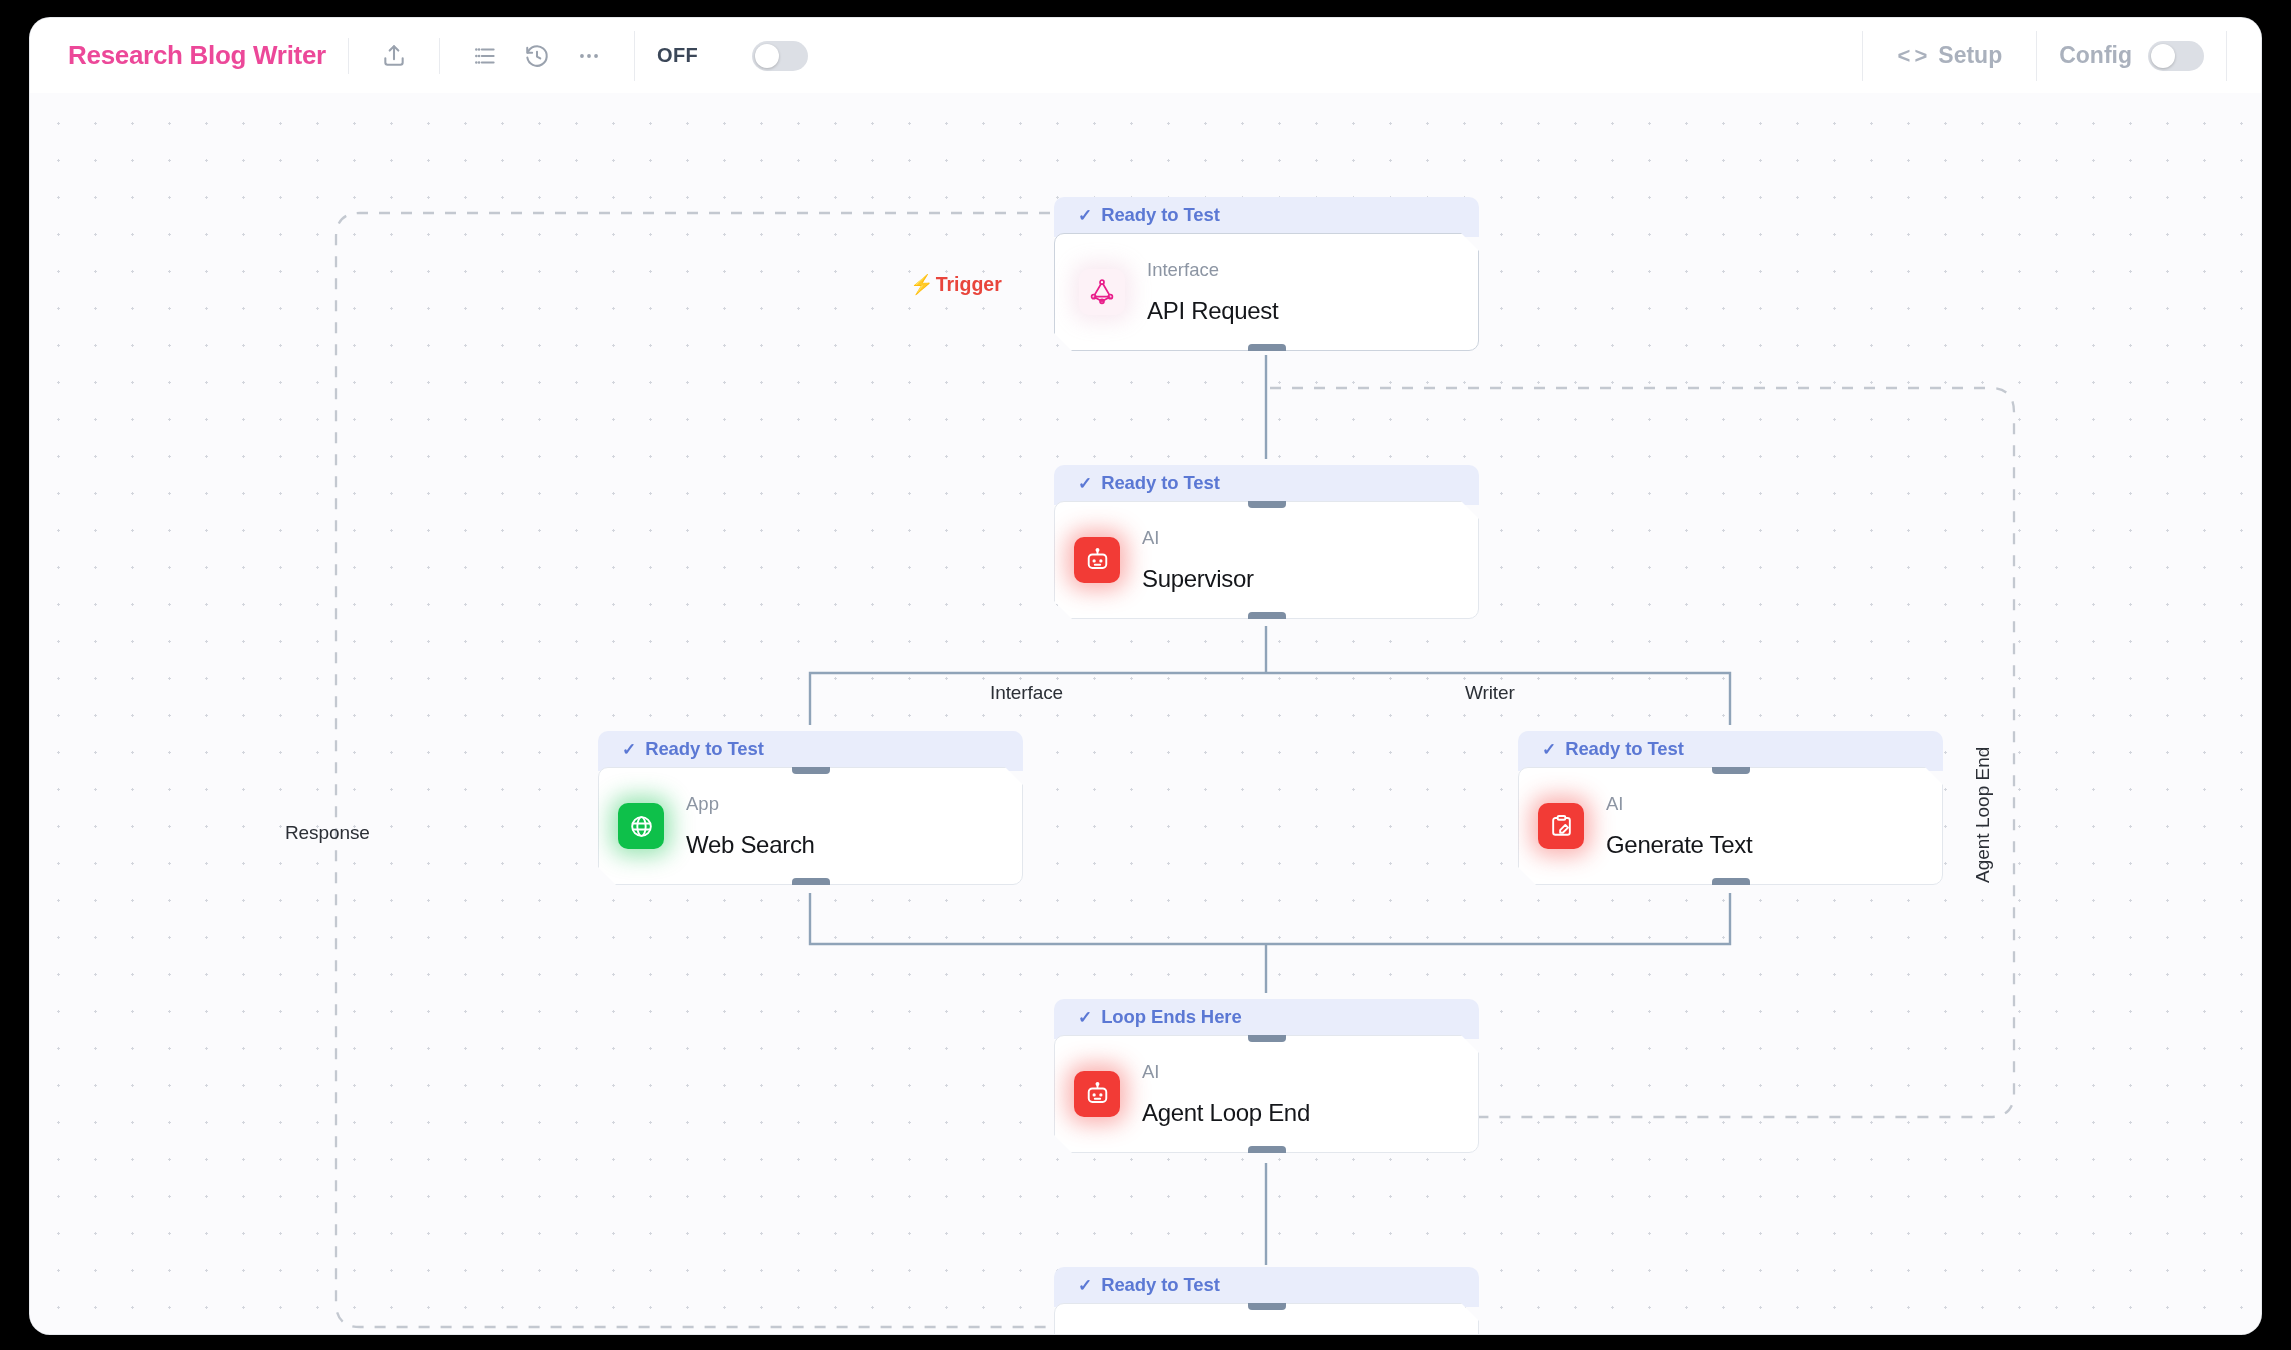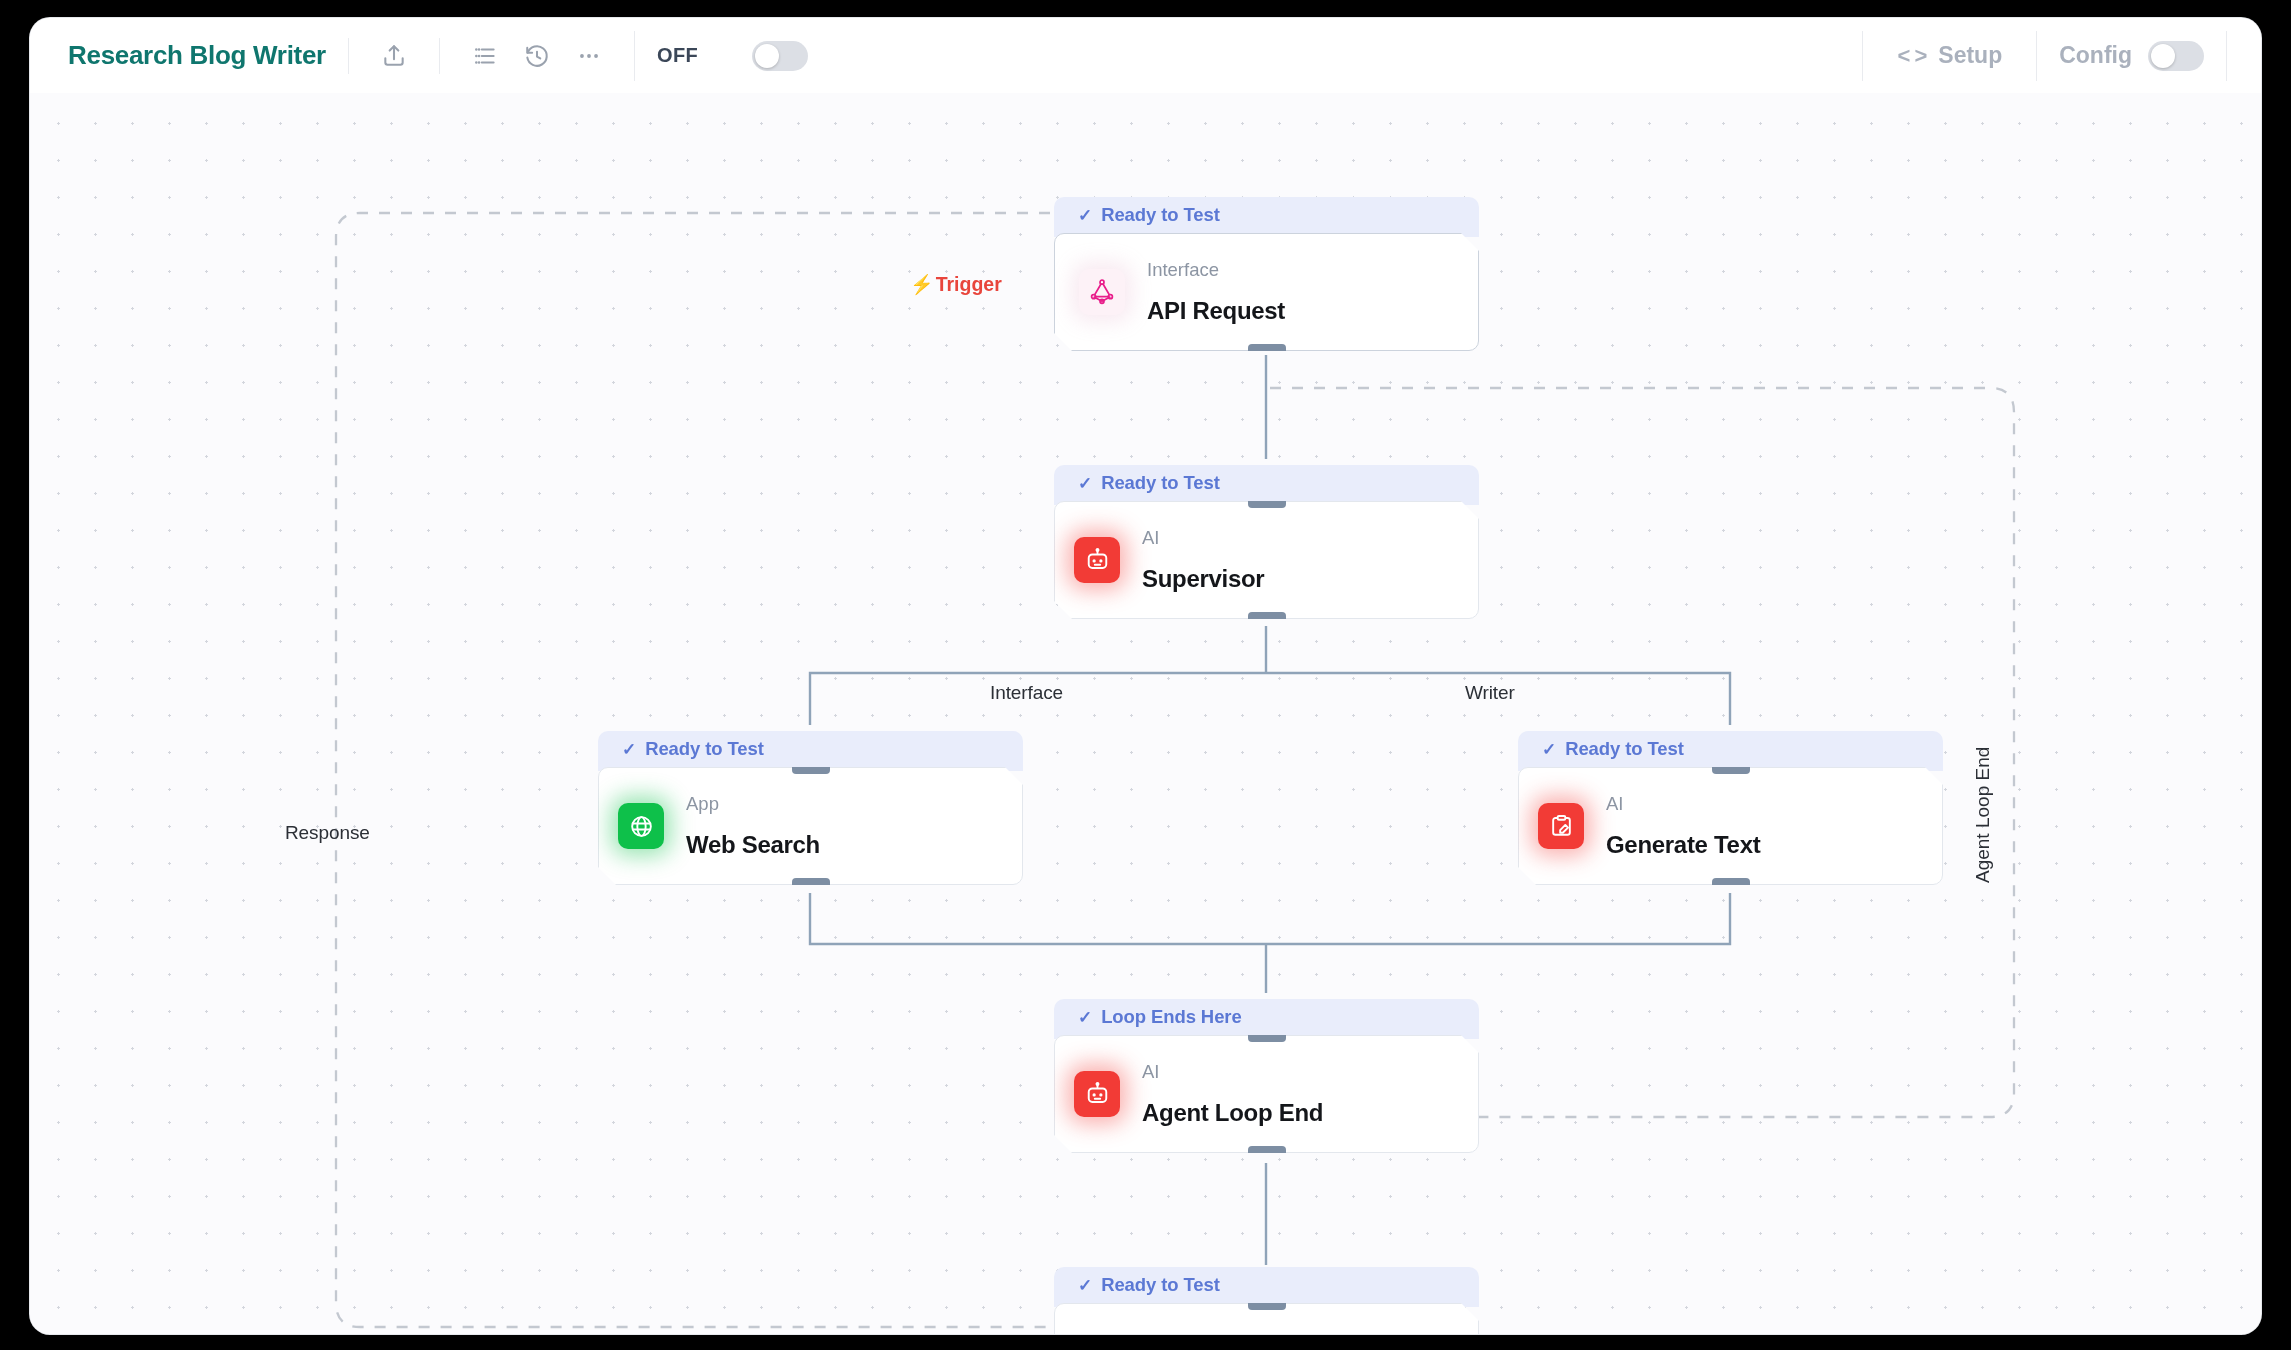--- a/index.html
+++ b/index.html
@@ -26,21 +26,21 @@
     position: absolute; left: 0; top: 0;
     width: 100%; height: 75px;
     background: #ffffff;
     display: flex; align-items: center;
     z-index: 40;
   }
   #topbar-left { display: flex; align-items: center; height: 100%; }
   #topbar-right { margin-left: auto; display: flex; align-items: center; height: 100%; padding-right: 34px; }
 
   .app-title {
-    font-size: 26px; font-weight: 700; color: #0f766e;
+    font-size: 26px; font-weight: 700; color: #ec4899;
     letter-spacing: -0.3px; padding-left: 38px; white-space: nowrap;
   }
   .vdiv { width: 1px; height: 36px; background: #e9ebef; margin: 0 22px; flex: 0 0 auto; }
   .vdiv.tall { height: 50px; }
 
   .tb-btn {
     width: 46px; height: 46px; display: flex; align-items: center; justify-content: center;
     border-radius: 8px; cursor: pointer; color: #9aa2ae;
   }
   .tb-group { display: flex; align-items: center; gap: 6px; }
@@ -108,21 +108,21 @@
     width: 46px; height: 46px; border-radius: 10px;
     display: flex; align-items: center; justify-content: center;
     flex: 0 0 auto; margin-right: 22px; position: relative;
   }
   .node-icon.red    { background: #f23b36; box-shadow: 0 0 22px 7px rgba(242,59,54,.40); }
   .node-icon.green  { background: #0ec04a; box-shadow: 0 0 22px 7px rgba(14,192,74,.42); }
   .node-icon.pink   { background: #fdf2f7; box-shadow: 0 0 20px 7px rgba(247,230,238,.85); }
 
   .node-text { display: flex; flex-direction: column; justify-content: center; gap: 14px; }
   .node-kind  { font-size: 18.5px; color: #8c95a3; font-weight: 400; line-height: 1.25; }
-  .node-name  { font-size: 24px; color: #14161a; font-weight: 700; letter-spacing: -0.3px; line-height: 1.25; }
+  .node-name  { font-size: 24px; color: #14161a; font-weight: 400; letter-spacing: -0.3px; line-height: 1.25; }
 
   
   .port {
     position: absolute; width: 38px; height: 11px;
     background: #7d8ea3; border-radius: 4px;
     left: 50%; transform: translateX(-50%);
     z-index: 5;
   }
   .port.top { top: -5px; }
   .port.bottom { bottom: -5px; }

